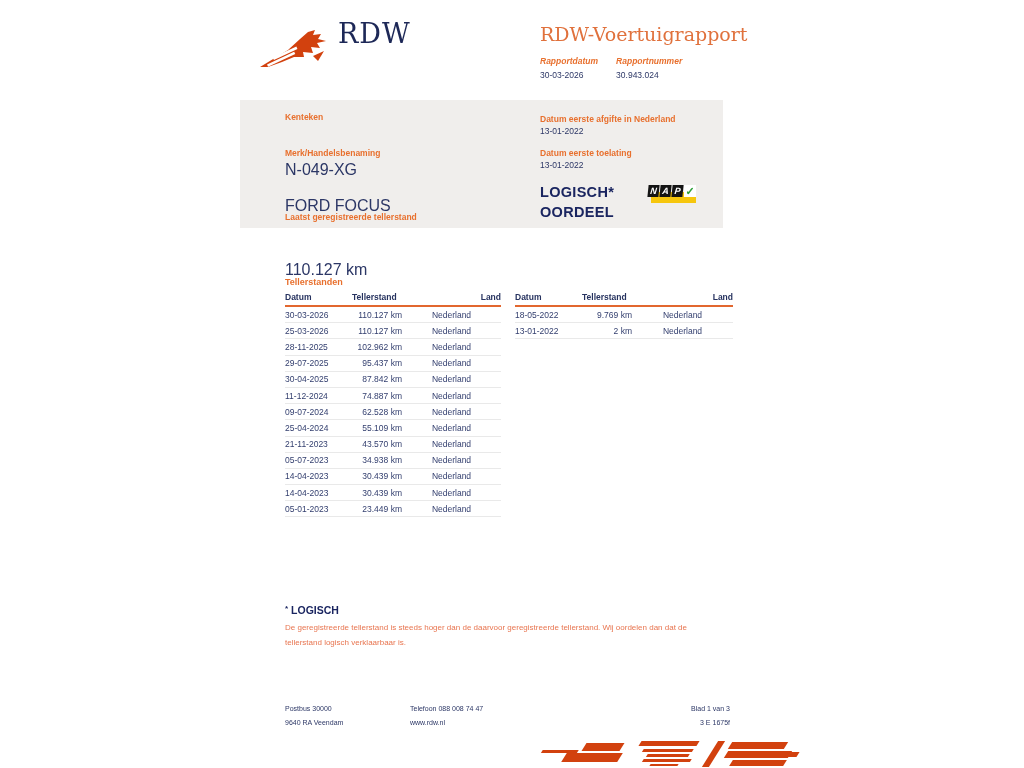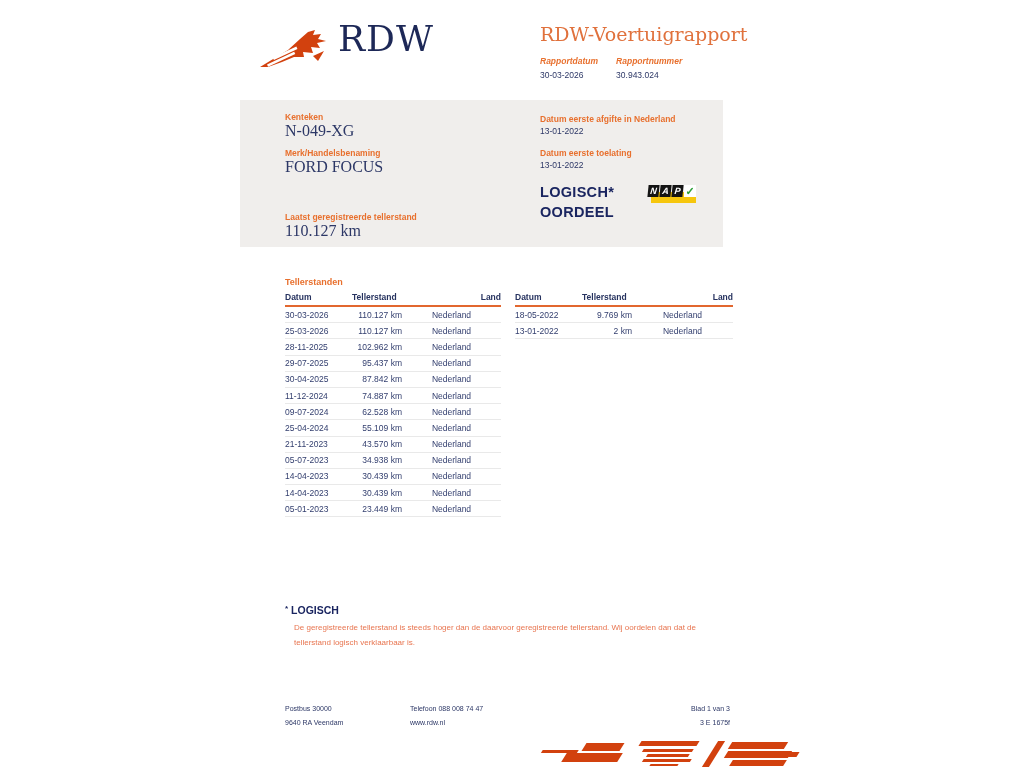--- a/index.html
+++ b/index.html
@@ -2,31 +2,31 @@
 <html><head>
 <meta charset="utf-8">
 <style>
   html,body{margin:0;padding:0;background:#ffffff;}
   .page{position:relative;width:1024px;height:768px;background:#ffffff;overflow:hidden;
         font-family:"Liberation Sans",sans-serif;color:#1d2a5e;}
 
   
   .bird-logo{position:absolute;left:258px;top:24px;width:76px;height:46px;}
   .rdw-wordmark{position:absolute;left:338px;top:18px;font-family:"DejaVu Serif",serif;
-      font-size:36px;color:#1d2857;letter-spacing:1px;}
+      font-size:27px;color:#1d2857;letter-spacing:1px;}
   .report-title{position:absolute;left:540px;top:23px;font-family:"DejaVu Serif",serif;
       font-size:19px;font-weight:normal;color:#e0713c;}
   .report-meta{position:absolute;left:540px;top:56px;display:flex;gap:18px;}
   .meta-label{font-size:8.5px;font-weight:bold;color:#e8702e;font-style:italic;}
   .meta-value{font-size:8.5px;color:#2c3766;margin-top:4px;}
 
   
-  .panel{position:absolute;left:240px;top:100px;width:483px;height:147px;background:#f0eeec;}
+  .panel{position:absolute;left:240px;top:100px;width:483px;height:128px;background:#f0eeec;}
   .p-label{position:absolute;font-size:8.5px;font-weight:bold;color:#e8702e;}
-  .p-value{position:absolute;font-family:Liberation Serif, serif;font-size:16px;color:#2c3766;}
+  .p-value{position:absolute;font-family:Liberation Sans, sans-serif;font-size:16px;color:#2c3766;margin-top:39px;}
   .p-small{position:absolute;font-size:8.5px;color:#2c3766;}
   .oordeel{position:absolute;left:300px;top:82px;font-size:14.5px;font-weight:bold;
       color:#1a2560;line-height:20px;letter-spacing:.3px;}
 
   
   .nap{position:absolute;left:408px;top:84px;width:50px;height:22px;}
   .nap-yellow{position:absolute;left:3px;top:8px;width:45px;height:11px;background:#f6c60d;}
   .nap-letter{position:absolute;top:1px;width:11px;height:12px;background:#141414;color:#fff;
       font-weight:bold;font-style:italic;font-size:9px;line-height:12px;text-align:center;
       transform:skewX(-6deg);}
@@ -44,21 +44,21 @@
       padding:2px 0 3px 0;}
   .tlr th.h-land{text-align:right;}
   .tlr td{padding:2.6px 0;border-bottom:1px solid #e9e9e9;}
   .tlr td.c-tellerstand{text-align:right;}
   .tlr td.c-land{text-align:center;}
   col.c1{width:67px;} col.c2{width:50px;} col.c3{width:auto;}
 
   
   .fn-heading{position:absolute;left:285px;top:604px;font-size:10.5px;font-weight:bold;color:#1a2560;}
   .fn-mark{font-size:8px;vertical-align:3px;}
-  .fn-text{position:absolute;left:294px;top:621px;width:430px;font-size:8px;line-height:14.5px;
+  .fn-text{position:absolute;left:285px;top:621px;width:430px;font-size:8px;line-height:14.5px;
       color:#e87550;}
 
   
   .footer-col{position:absolute;top:702px;font-size:7px;line-height:14px;color:#2c3766;}
   .fc-1{left:285px;} .fc-2{left:410px;}
   .fc-3{left:620px;width:110px;text-align:right;}
 
   
   .footer-graphic{position:absolute;left:540px;top:739px;width:252px;height:29px;}
   .bar{position:absolute;background:#d2410e;transform:skewX(-32deg);}

